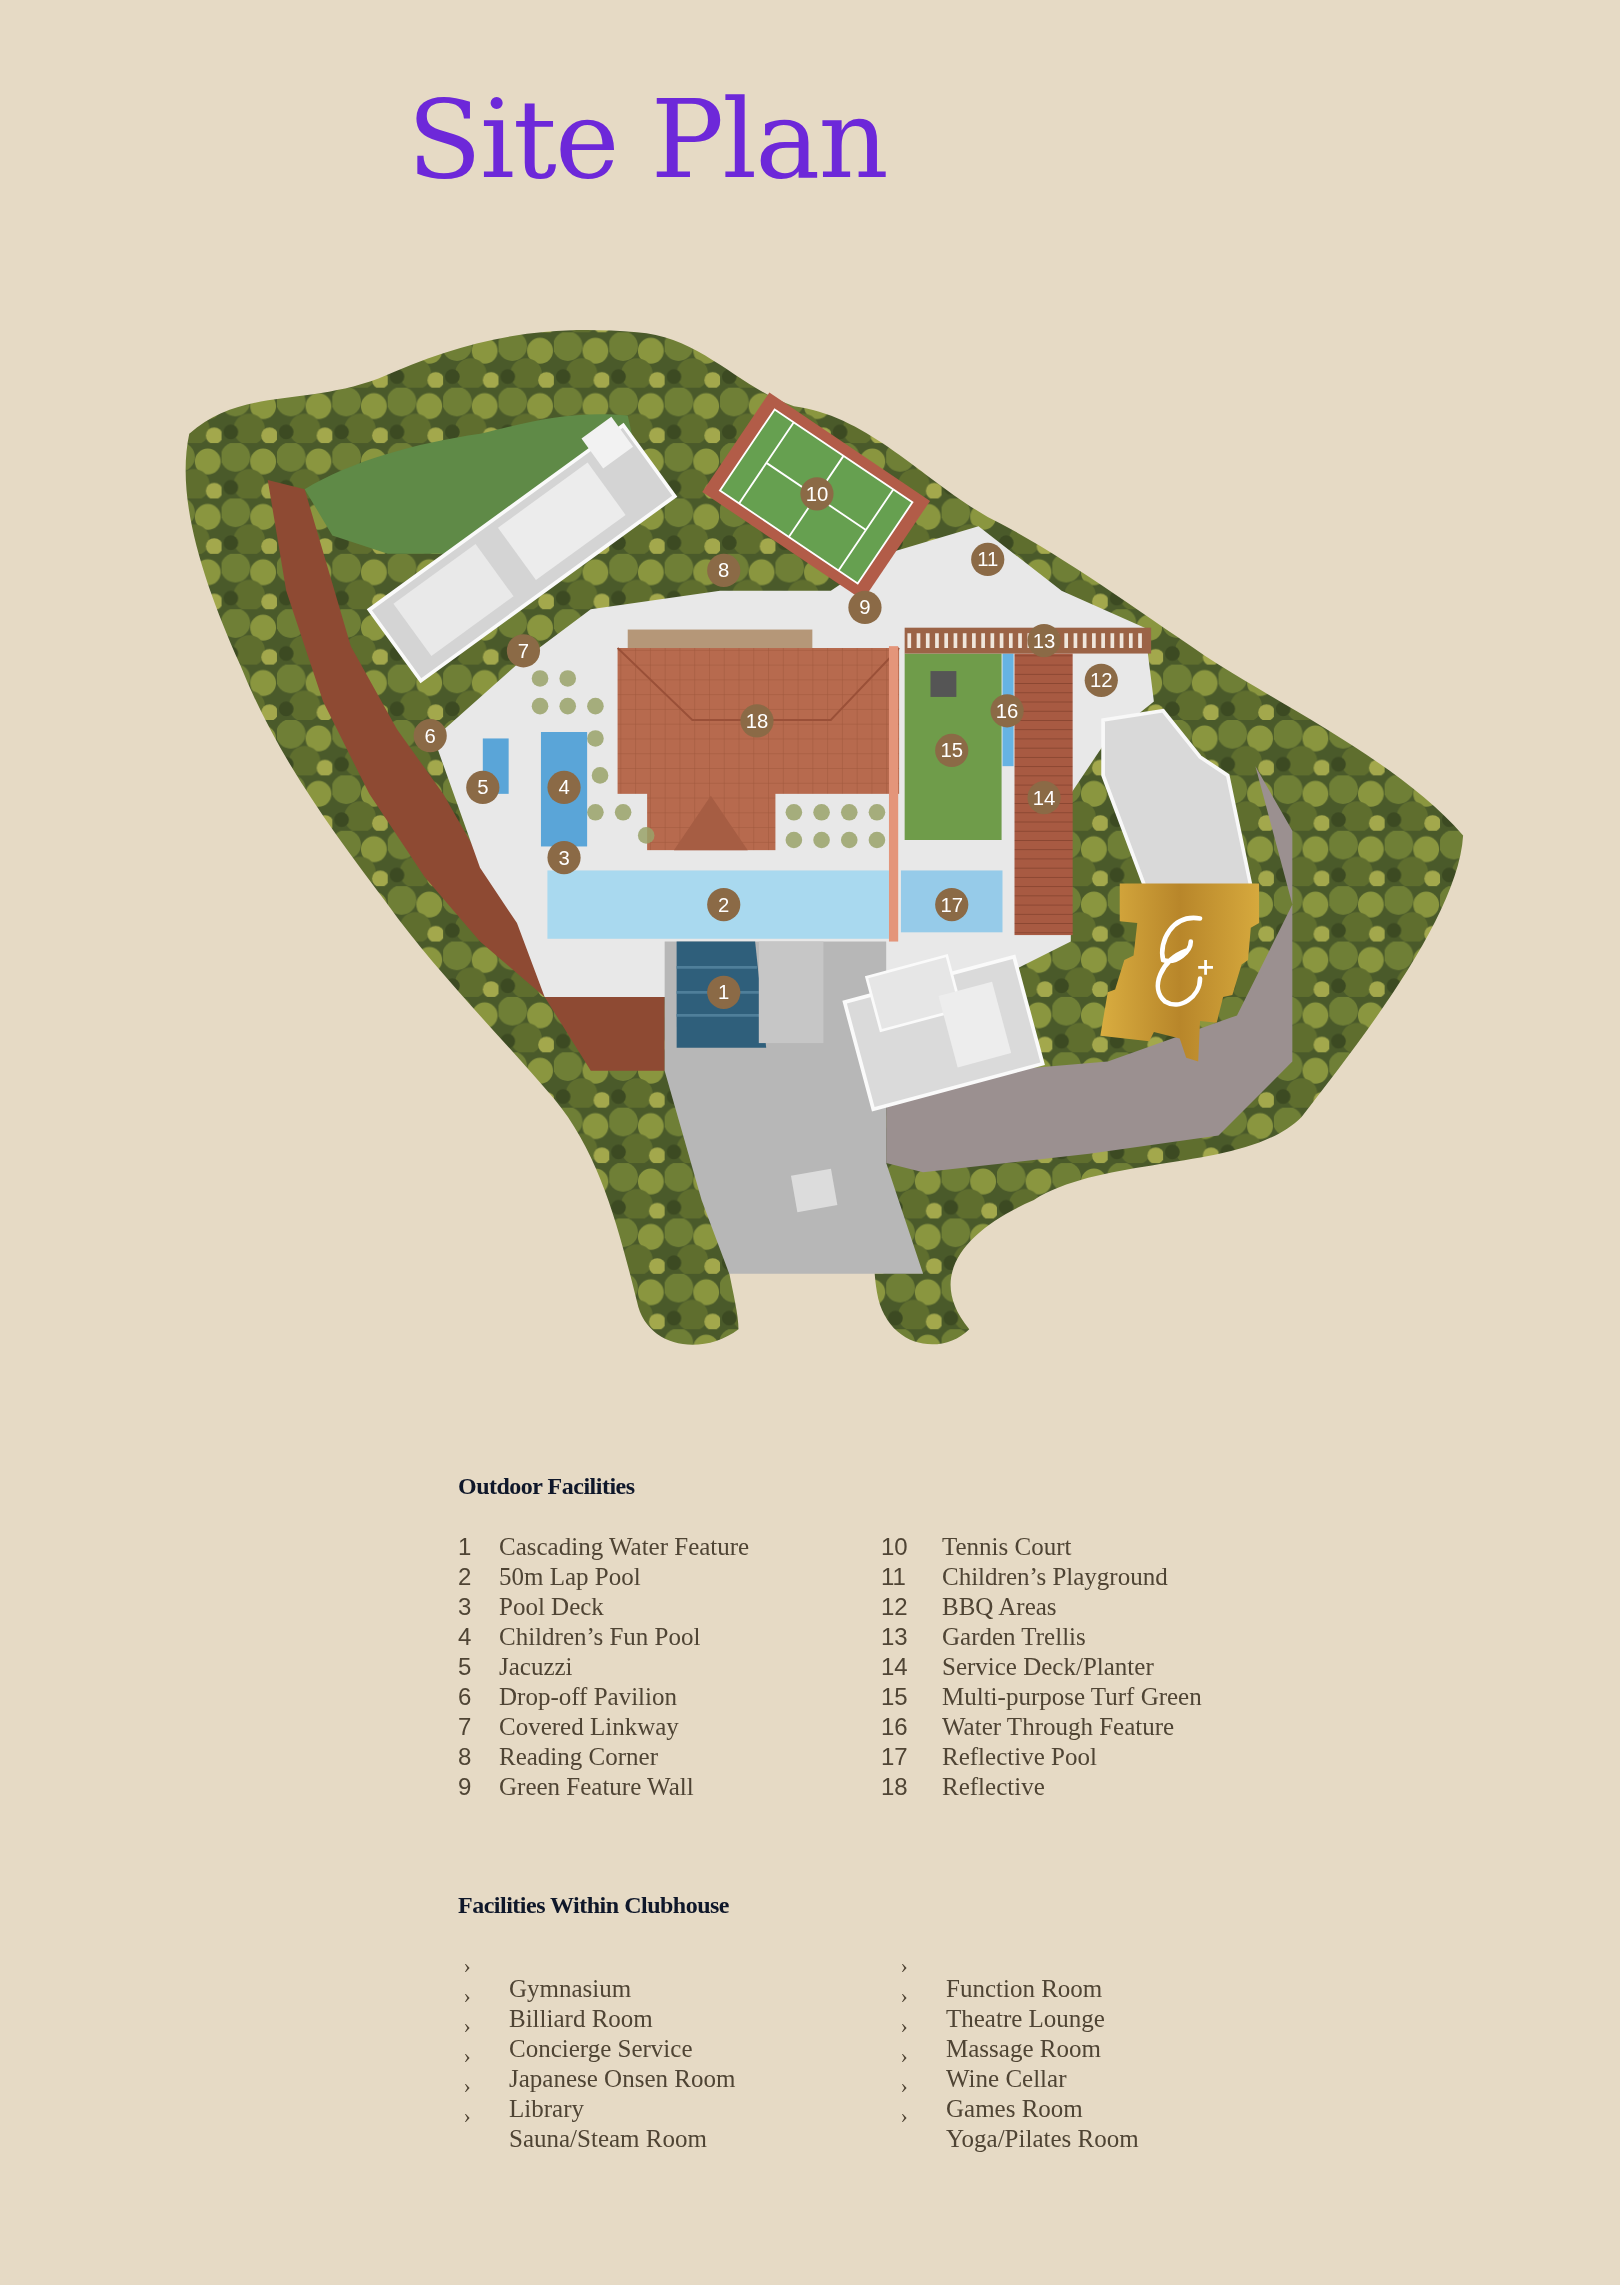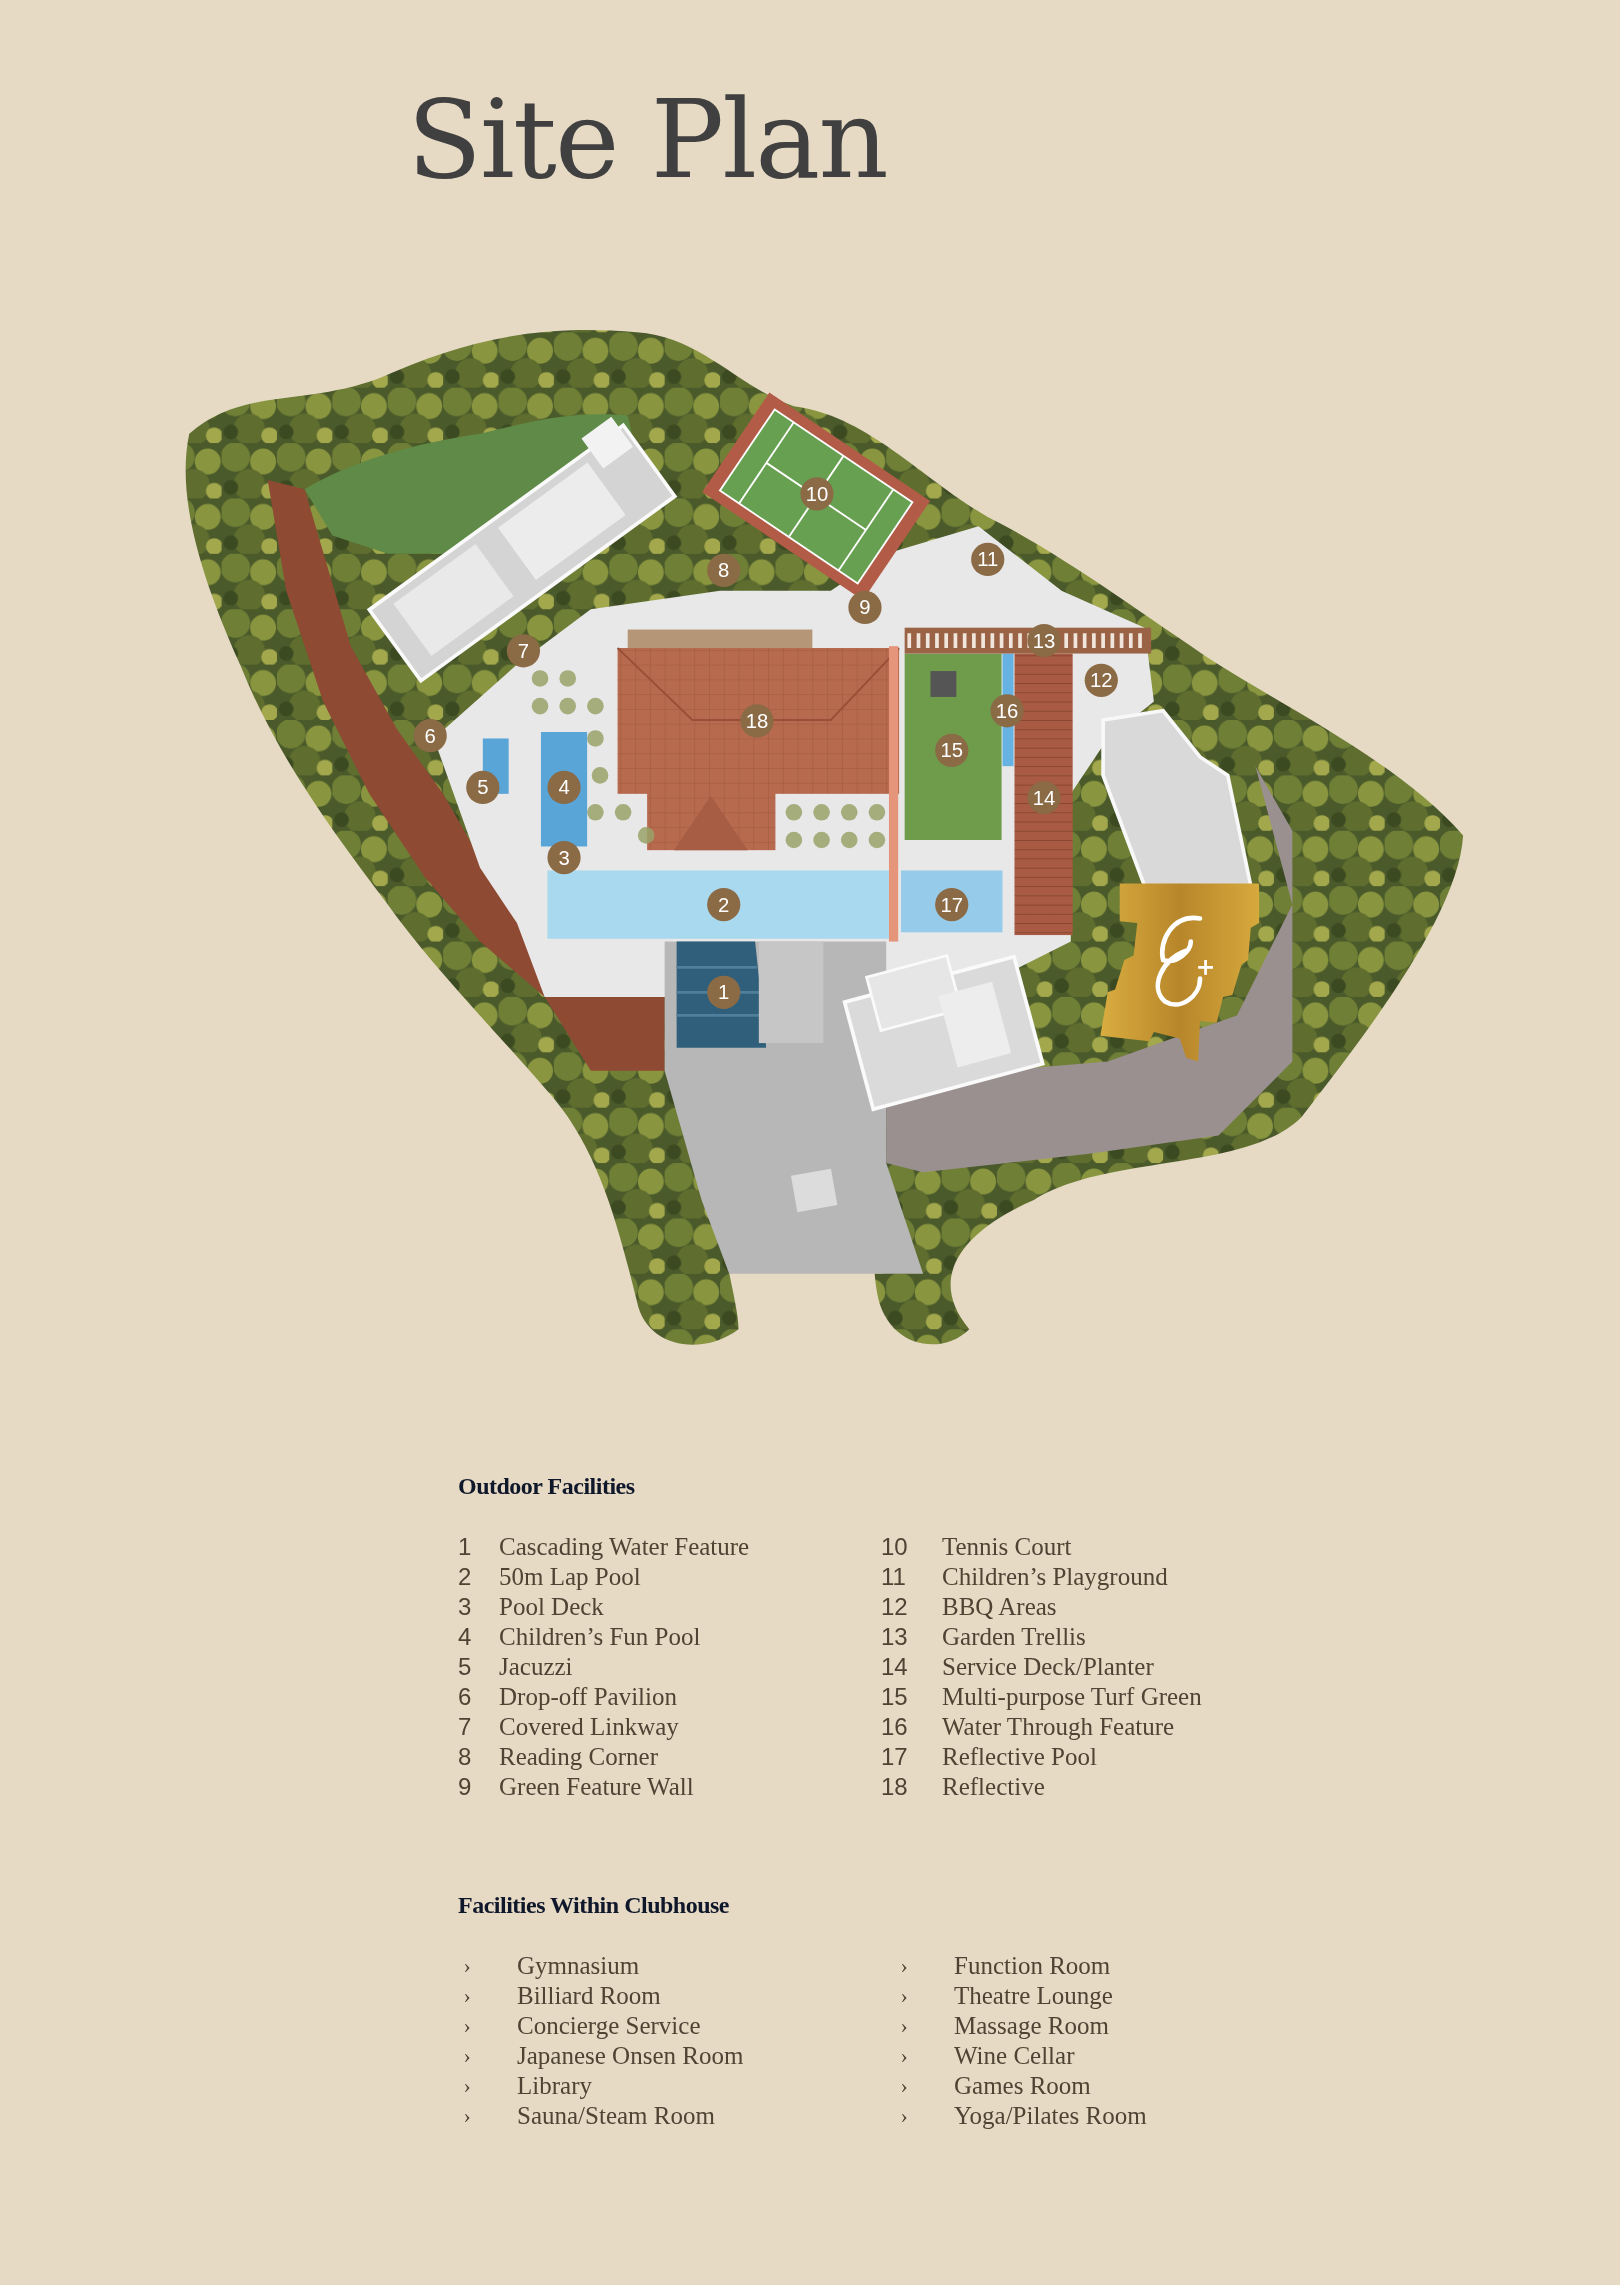--- a/index.html
+++ b/index.html
@@ -8,21 +8,21 @@
     background: #e6dac5;
     position: relative; overflow: hidden;
     font-family: "Liberation Serif", "DejaVu Serif", serif;
     color: #4f4434;
   }
   .title {
     position: absolute; left: 0; width: 1294px; top: 85px;
     text-align: center;
     font-family: "DejaVu Serif", "Liberation Serif", serif;
     font-size: 109px; font-weight: normal; letter-spacing: -1.8px;
-    color: #404040; line-height: 1;
+    color: #6d28d9; line-height: 1;
   }
   .siteplan { position: absolute; left: 0; top: 0; width: 1621px; height: 1440px; }
   .marker circle { fill: #8b6a46; }
   .marker text {
     fill: #fff; font-family: "Liberation Sans", "DejaVu Sans", sans-serif;
     font-size: 22px; text-anchor: middle; dominant-baseline: central;
   }
   .section-heading {
     position: absolute; left: 458px;
     font-family: "Liberation Serif", serif; font-weight: bold;
@@ -36,21 +36,21 @@
     position: relative;
   }
   .list .num {
     position: absolute; left: 0; top: 0;
     font-family: "Liberation Sans", "DejaVu Sans", sans-serif; font-size: 24px;
   }
   .list .lbl { position: absolute; top: 0; }
   .list.left .lbl { left: 41px; }
   .list.right .lbl { left: 61px; }
   .list .chev { position: absolute; left: 5.5px; top: 0; font-size: 22px; }
-  .list.club .lbl { left: 59px; }
+  .list.club .lbl { left: 51px; margin-top: 23px; }
 </style>
 </head>
 <body>
 
 <div class="title">Site Plan</div>
 
 <svg class="siteplan" viewBox="0 0 1756 1560" xmlns="http://www.w3.org/2000/svg">
   <defs>
     <pattern id="trees" width="60" height="60" patternUnits="userSpaceOnUse">
       <rect width="60" height="60" fill="#4a5a2a"></rect>

